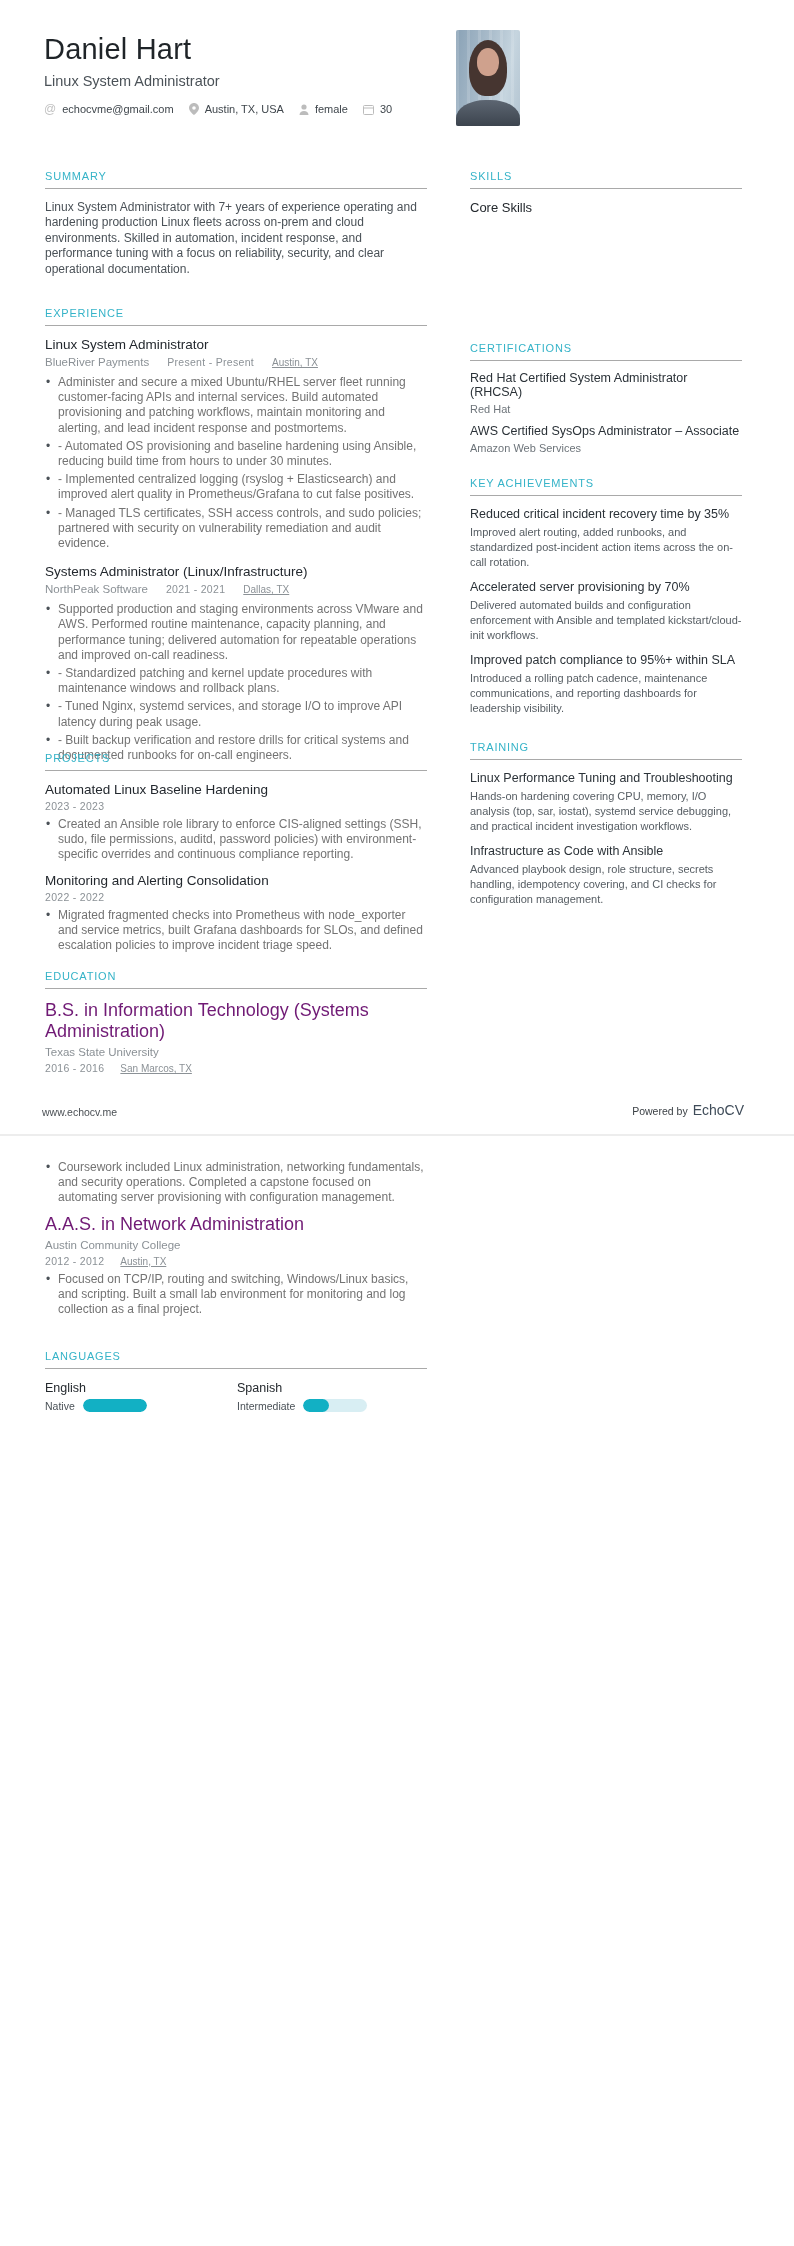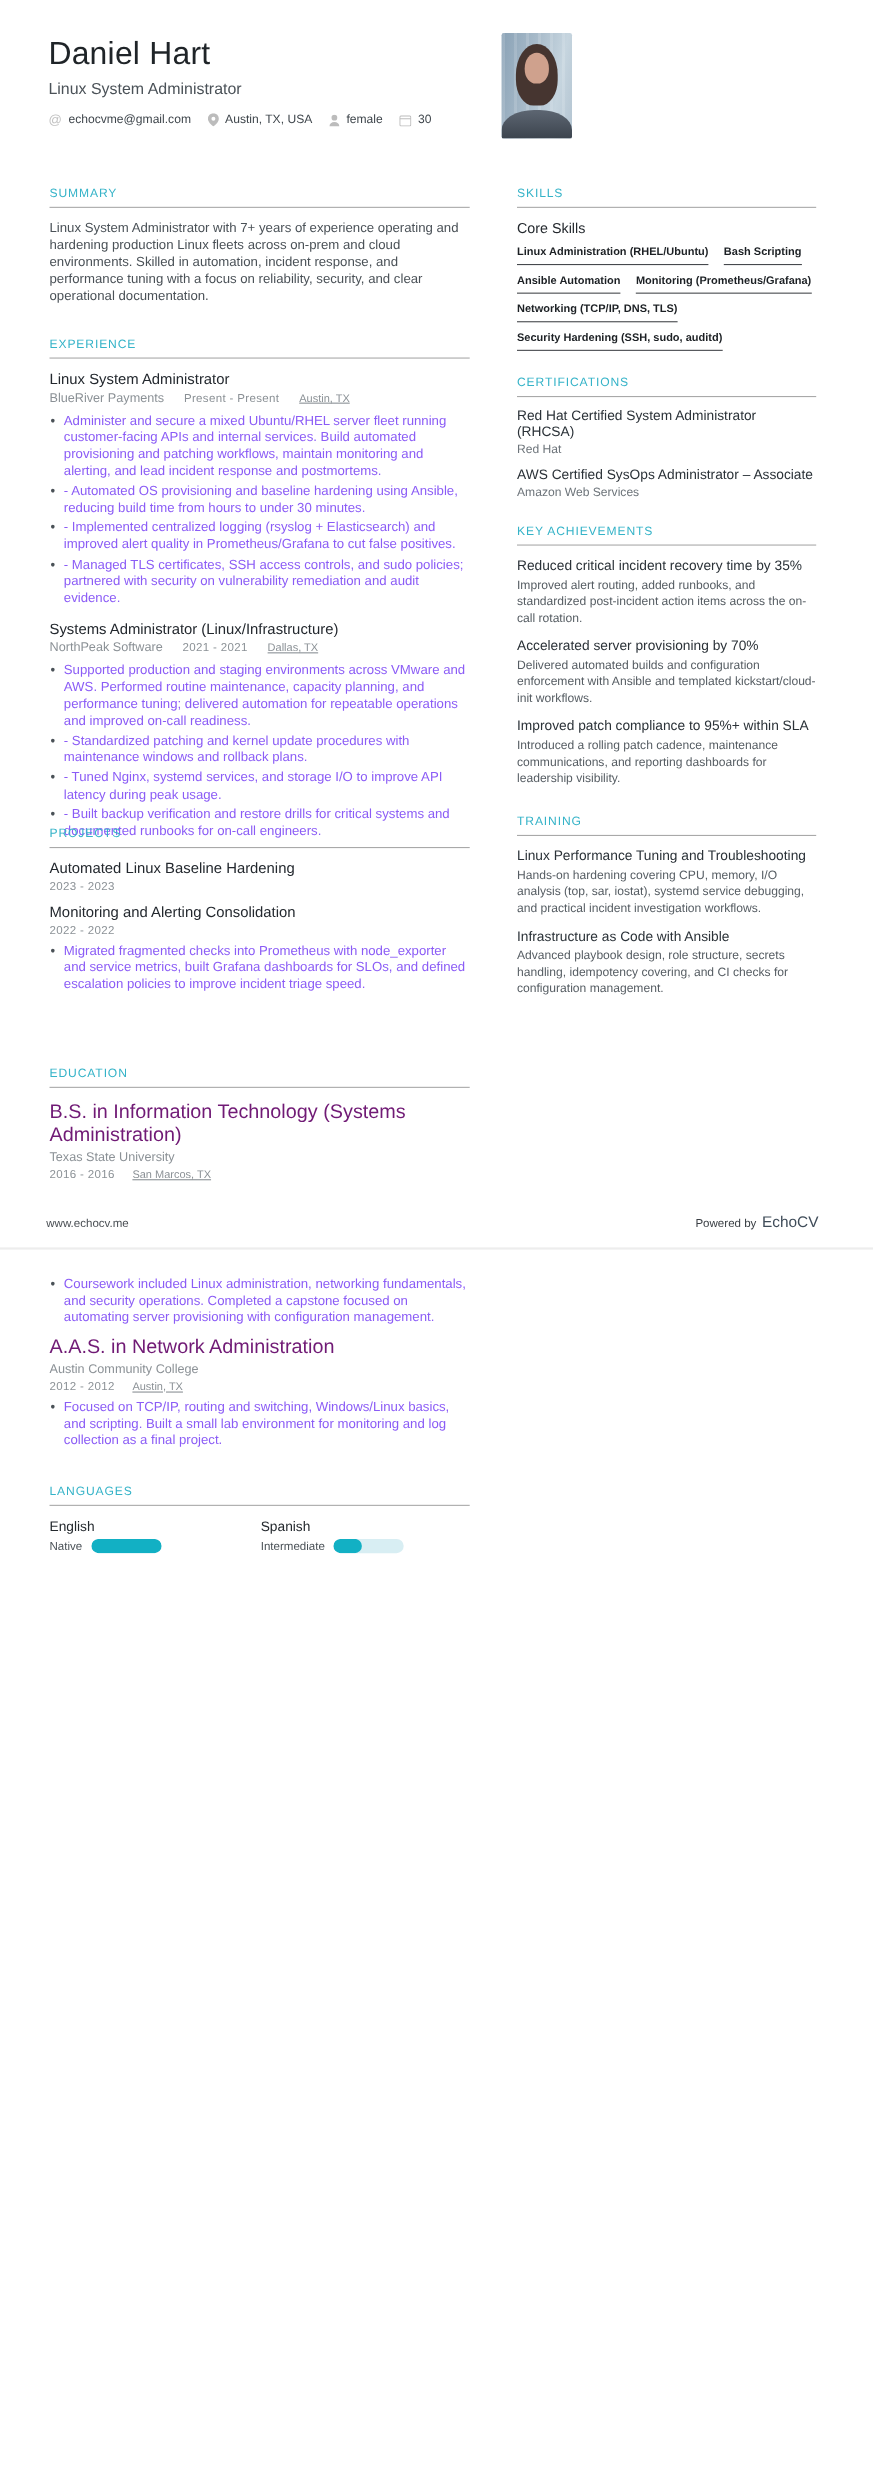--- a/index.html
+++ b/index.html
@@ -28,21 +28,21 @@
   .ph-face { position:absolute; left:21px; top:18px; width:22px; height:28px; background:#cfa18d; border-radius:50% 50% 46% 46%; }
   .ph-body { position:absolute; left:0; bottom:0; width:100%; height:26px;
            background:linear-gradient(#5d6672,#3c444e); border-radius:46% 46% 0 0 / 70% 70% 0 0; }
 
   
   .sec-h { font-size:11px; font-weight:500; letter-spacing:.8px; color:#35b3c8;
            padding-bottom:6px; border-bottom:1px solid #a9a9a9; }
 
   
   .para { margin-top:11px; font-size:12px; line-height:15.4px; color:#4a5157; }
-  .b { position:relative; padding-left:13px; font-size:12px; line-height:15.2px; color:#8b5cf6; margin-bottom:3px; }
+  .b { position:relative; padding-left:13px; font-size:12px; line-height:15.2px; color:#737373; margin-bottom:3px; }
   .b::before { content:"•"; position:absolute; left:1px; top:0; color:#4a5157; }
 
   .job { margin-top:11px; }
   .job + .job { margin-top:13px; }
   .jtitle { font-size:13.5px; font-weight:500; color:#23282e; }
   .meta { margin-top:4px; display:flex; align-items:baseline; gap:18px; color:#8b9196; }
   .m-co { font-size:11.5px; }
   .m-dt { font-size:10.5px; letter-spacing:.3px; }
   .m-lo { font-size:10px;text-decoration:underline; }
   .blist { margin-top:7px; }
@@ -180,20 +180,23 @@
       </div>
     </div>
   </section>
 
   <section class="abs lcol" style="top:752px">
     <h2 class="sec-h">PROJECTS</h2>
 
     <div class="proj">
       <div class="jtitle">Automated Linux Baseline Hardening</div>
       <div class="pdates">2023 - 2023</div>
+      <div class="blist">
+        <div class="b"><span>Created an Ansible role library to enforce CIS-aligned settings (SSH, sudo, file permissions, auditd, password policies) with environment-specific overrides and continuous compliance reporting.</span></div>
+      </div>
     </div>
 
     <div class="proj">
       <div class="jtitle">Monitoring and Alerting Consolidation</div>
       <div class="pdates">2022 - 2022</div>
       <div class="blist">
         <div class="b"><span>Migrated fragmented checks into Prometheus with node_exporter and service metrics, built Grafana dashboards for SLOs, and defined escalation policies to improve incident triage speed.</span></div>
       </div>
     </div>
   </section>
@@ -206,28 +209,20 @@
       <div class="edrow">
         <span class="m-dt">2016 - 2016</span>
         <span class="m-lo">San Marcos, TX</span>
       </div>
     </div>
   </section>
 
   <section class="abs rcol" style="top:170px">
     <h2 class="sec-h">SKILLS</h2>
     <div class="skillgroup">Core Skills</div>
-    <div class="skills-wrap">
-      <span class="skill-item">Linux Administration (RHEL/Ubuntu)</span>
-      <span class="skill-item">Bash Scripting</span>
-      <span class="skill-item">Ansible Automation</span>
-      <span class="skill-item">Monitoring (Prometheus/Grafana)</span>
-      <span class="skill-item">Networking (TCP/IP, DNS, TLS)</span>
-      <span class="skill-item">Security Hardening (SSH, sudo, auditd)</span>
-    </div>
   </section>
 
   <section class="abs rcol" style="top:342px">
     <h2 class="sec-h">CERTIFICATIONS</h2>
     <div class="cert">
       <div class="cname">Red Hat Certified System Administrator (RHCSA)</div>
       <div class="cissuer">Red Hat</div>
     </div>
     <div class="cert">
       <div class="cname">AWS Certified SysOps Administrator – Associate</div>

